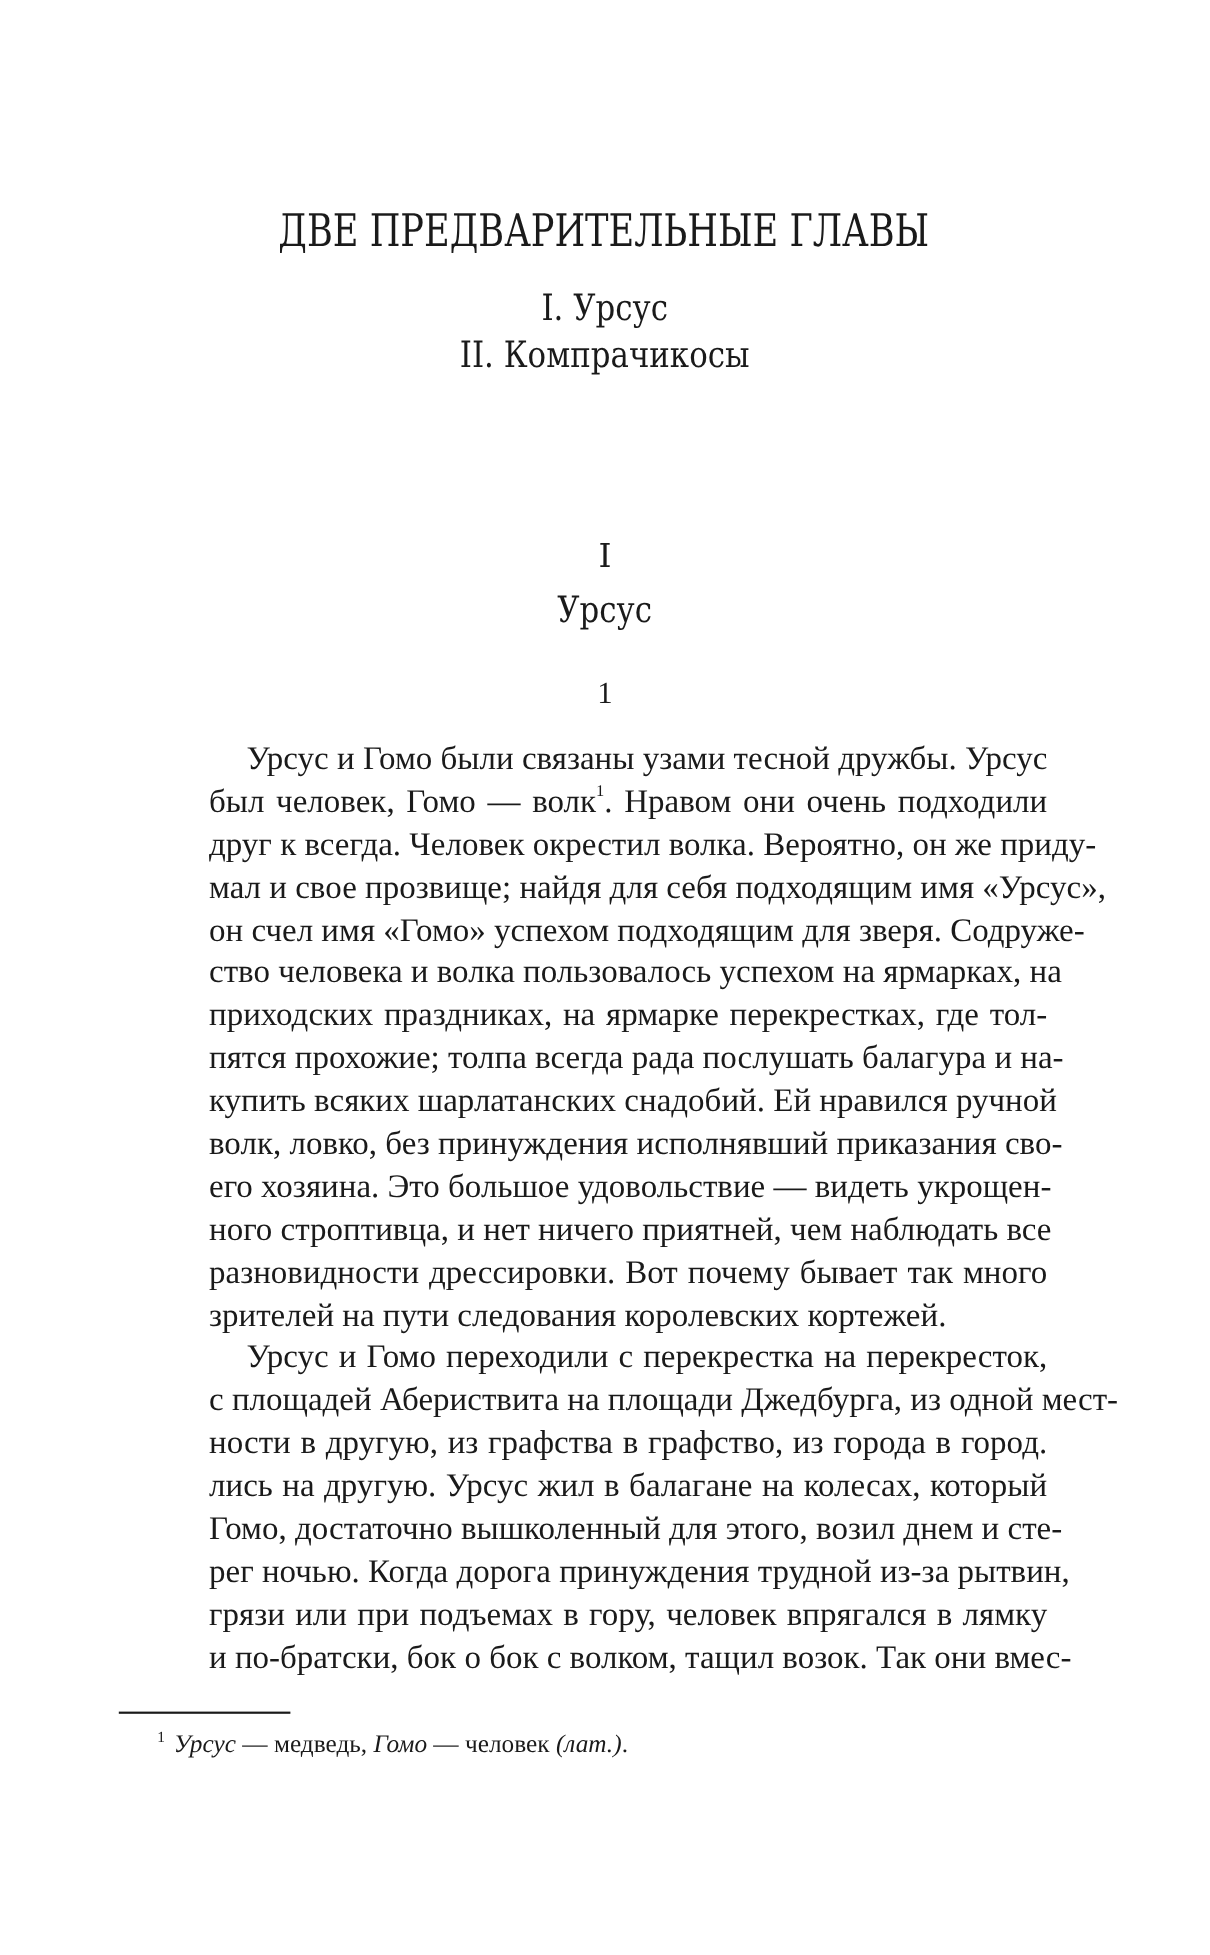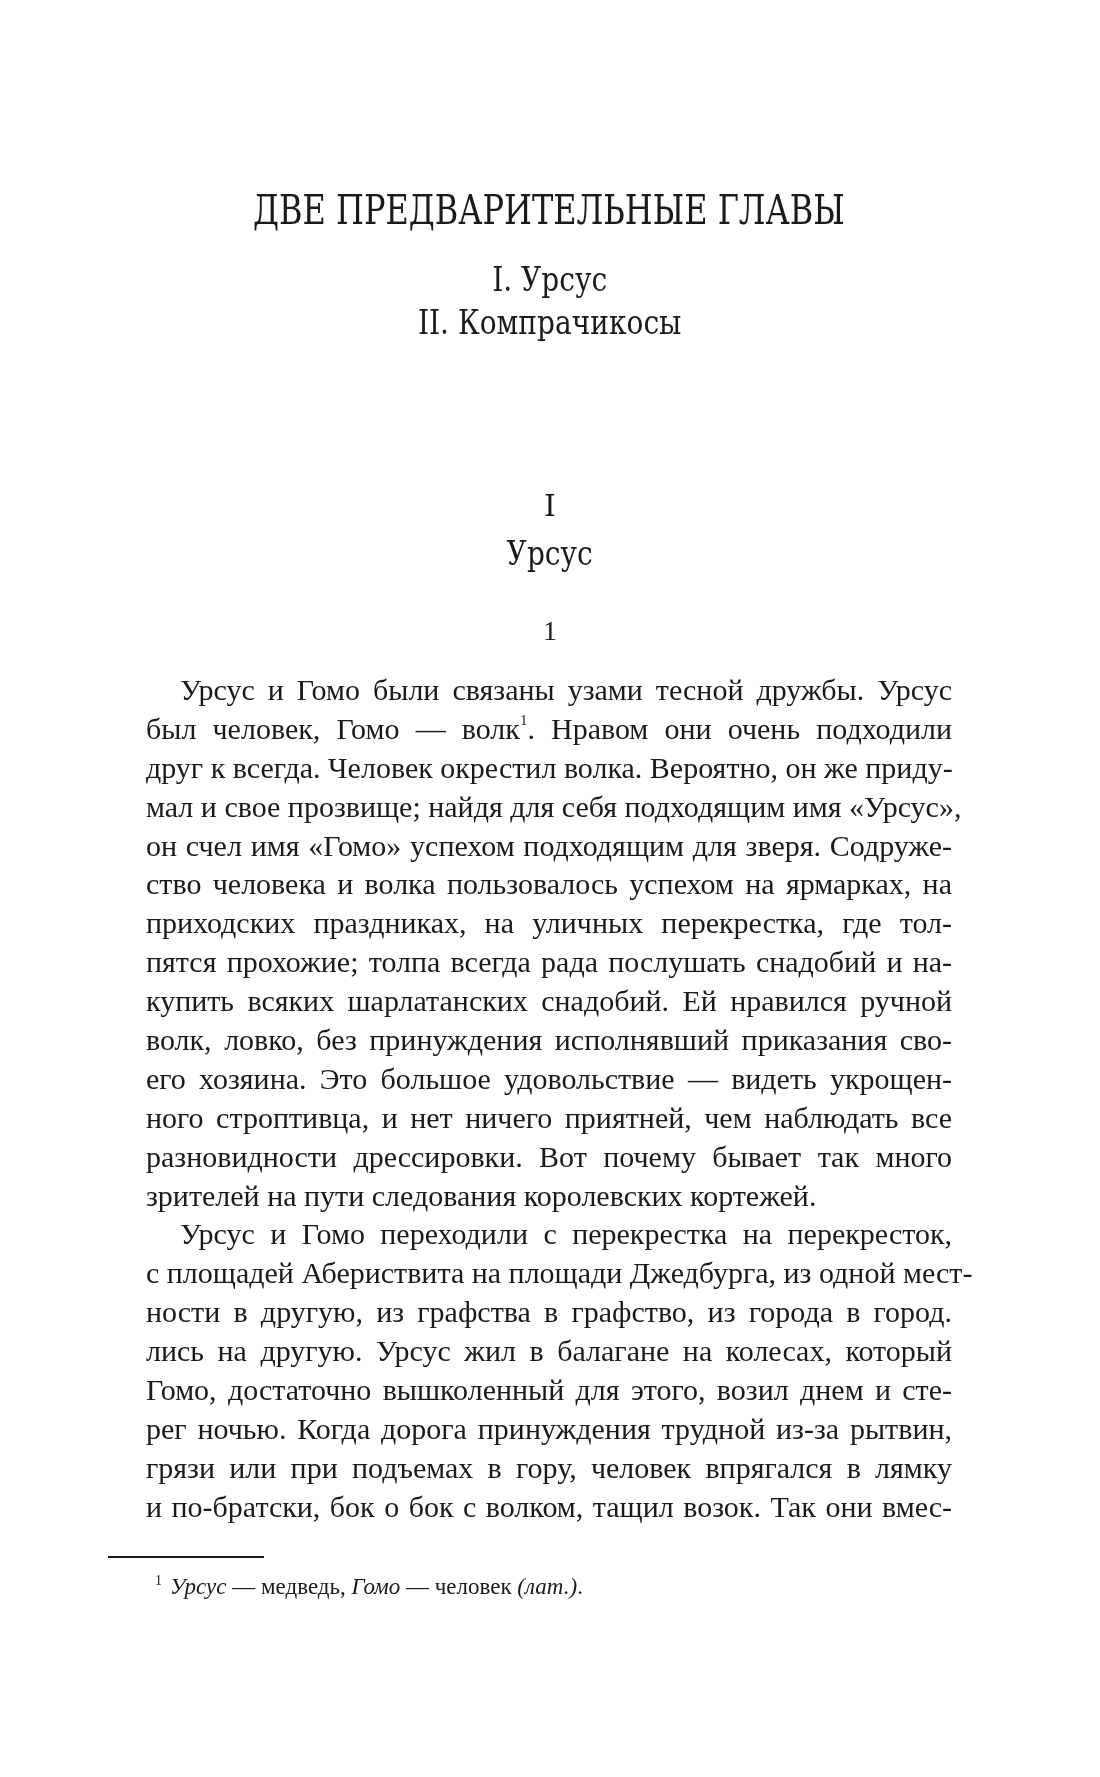--- a/index.html
+++ b/index.html
@@ -13,27 +13,27 @@
     .toc { position: absolute; left: 0; width: 1100px; text-align: center; font-family: "DejaVu Serif", serif; font-size: 33px; transform: scaleX(0.85); }
     .toc1 { top: 260px; transform-origin: 548px 0; }
     .toc2 { top: 303px; transform-origin: 548px 0; }
     .chapnum { position: absolute; left: 0; width: 1100px; top: 488px; text-align: center; font-family: "DejaVu Serif", serif; font-size: 30px; }
     .chapname { position: absolute; left: 0; width: 1100px; top: 534px; text-align: center; font-family: "DejaVu Serif", serif; font-size: 33px; transform: scaleX(0.85); transform-origin: 548px 0; }
     .secnum { position: absolute; left: 0; width: 1100px; top: 615px; text-align: center; font-family: "Liberation Serif", serif; font-size: 28px; }
     .body {
       position: absolute; left: 146px; width: 806px; top: 671px;
       font-family: "Liberation Serif", serif; font-size: 30px; line-height: 38.9px;
     }
-    .line { display: block; text-align: justify; text-align-last: justify; white-space: nowrap; height: 38.9px; overflow: visible; }
+    .line { display: block; text-align: justify; text-align-last: justify; white-space: nowrap; height: 38.9px; overflow: visible; margin-left: 44px; }
     .line.last { text-align-last: left; }
     .line.indent { padding-left: 34px; }
     sup.fnref { font-size: 15px; vertical-align: 14px; line-height: 0; }
     .rule { position: absolute; left: 108px; top: 1556px; width: 156px; height: 2px; background: #1a1a1a; }
     .footnote {
-      position: absolute; left: 155px; top: 1573px; font-family: "Liberation Serif", serif; font-size: 23px;
+      position: absolute; left: 143px; top: 1573px; font-family: "Liberation Serif", serif; font-size: 23px;
     }
     .footnote .mark { font-size: 14px; vertical-align: 9px; margin-right: 8px; }
     .footnote i { font-style: italic; }
   </style>
 </head>
 <body>
 
 <div class="page">
   <div class="title">ДВЕ ПРЕДВАРИТЕЛЬНЫЕ ГЛАВЫ</div>
   <div class="toc toc1">I. Урсус</div>
@@ -43,22 +43,22 @@
   <div class="chapname">Урсус</div>
   <div class="secnum">1</div>
 
   <div class="body">
     <span class="line indent">Урсус и Гомо были связаны узами тесной дружбы. Урсус</span>
     <span class="line"><span>был человек, Гомо — волк</span><sup class="fnref">1</sup><span>. Нравом они очень подходили</span></span>
     <span class="line">друг к всегда. Человек окрестил волка. Вероятно, он же приду-</span>
     <span class="line">мал и свое прозвище; найдя для себя подходящим имя «Урсус»,</span>
     <span class="line">он счел имя «Гомо» успехом подходящим для зверя. Содруже-</span>
     <span class="line">ство человека и волка пользовалось успехом на ярмарках, на</span>
-    <span class="line">приходских праздниках, на уличных перекрестка, где тол-</span>
-    <span class="line">пятся прохожие; толпа всегда рада послушать снадобий и на-</span>
+    <span class="line">приходских праздниках, на ярмарке перекрестках, где тол-</span>
+    <span class="line">пятся прохожие; толпа всегда рада послушать балагура и на-</span>
     <span class="line">купить всяких шарлатанских снадобий. Ей нравился ручной</span>
     <span class="line">волк, ловко, без принуждения исполнявший приказания сво-</span>
     <span class="line">его хозяина. Это большое удовольствие — видеть укрощен-</span>
     <span class="line">ного строптивца, и нет ничего приятней, чем наблюдать все</span>
     <span class="line">разновидности дрессировки. Вот почему бывает так много</span>
     <span class="line last">зрителей на пути следования королевских кортежей.</span>
     <span class="line indent">Урсус и Гомо переходили с перекрестка на перекресток,</span>
     <span class="line">с площадей Абериствита на площади Джедбурга, из одной мест-</span>
     <span class="line">ности в другую, из графства в графство, из города в город.</span>
     <span class="line">лись на другую. Урсус жил в балагане на колесах, который</span>

